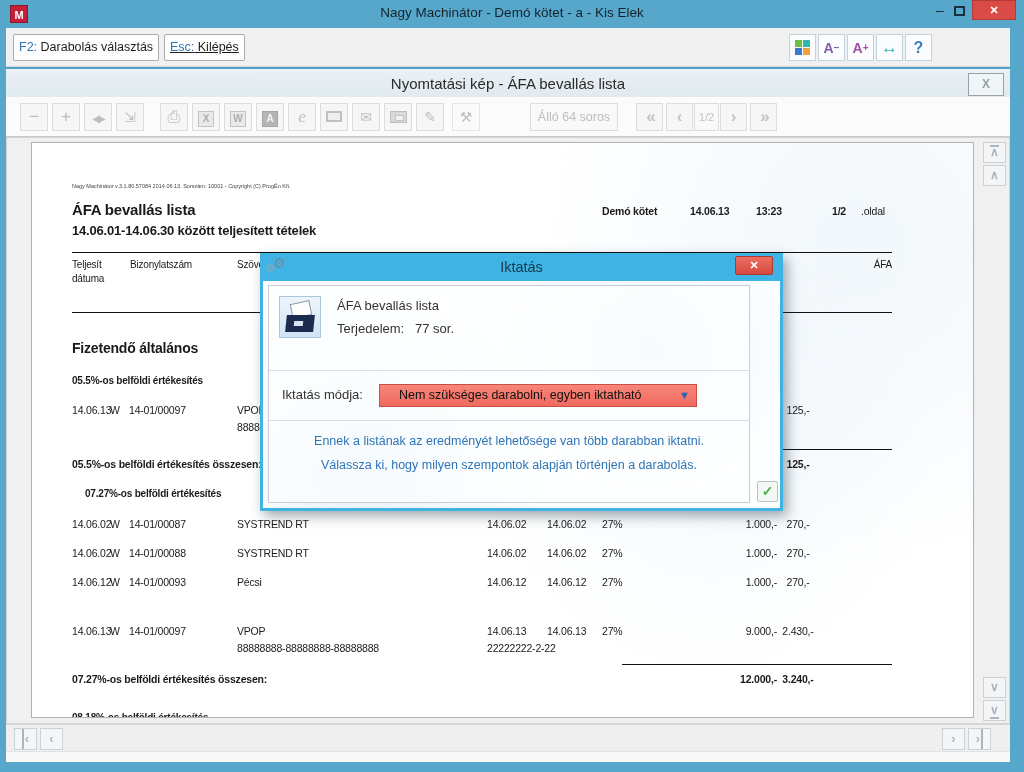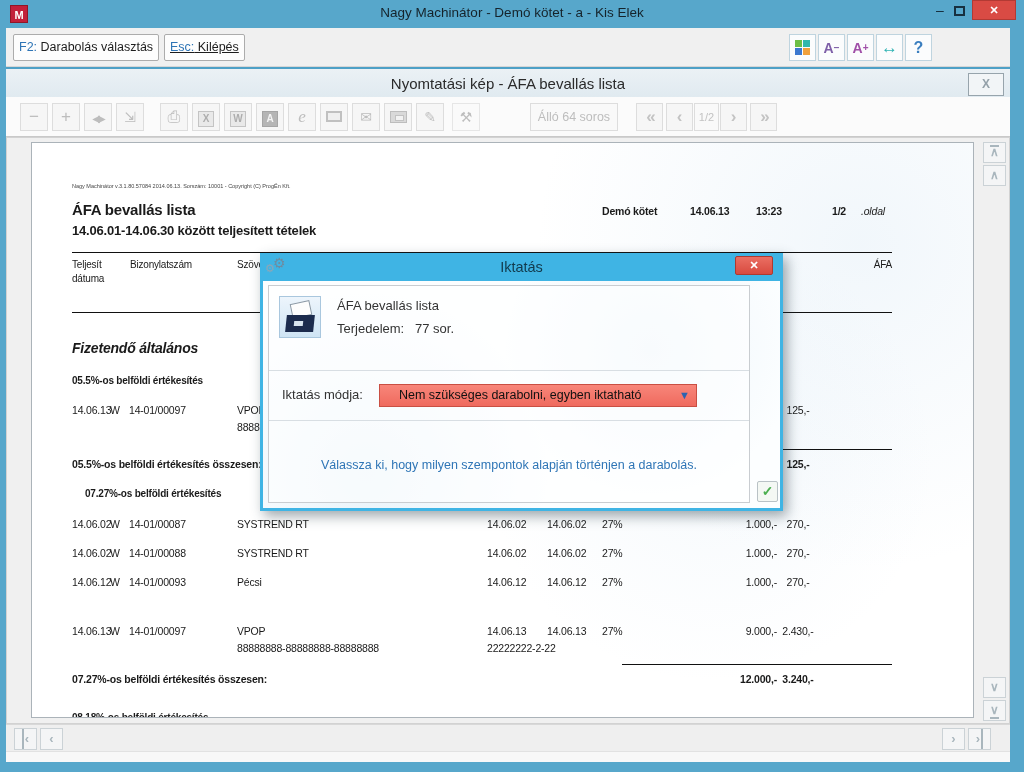--- a/index.html
+++ b/index.html
@@ -182,33 +182,33 @@
   <div id="main">
     <div id="page">
 
       <div class="pg" style="left:40px; top:40px; font-size:5.5px; color:#444; letter-spacing:0;">Nagy Machinátor v.3.1.80.57084 2014.06.13. Sorszám: 10001 - Copyright (C) ProgÉn Kft.</div>
 
       <div class="pg b" style="left:40px; top:58px; font-size:15px;">ÁFA bevallás lista</div>
       <div class="pg b" style="left:570px; top:62px;">Demó kötet</div>
       <div class="pg b" style="left:658px; top:62px;">14.06.13</div>
       <div class="pg b" style="left:724px; top:62px;">13:23</div>
       <div class="pg b" style="left:800px; top:62px;">1/2</div>
-      <div class="pg" style="left:829px; top:62px;font-style:italic;">.oldal</div>
+      <div class="pg" style="left:829px; top:62px;">.oldal</div>
 
       <div class="pg b" style="left:40px; top:80px; font-size:13px;">14.06.01-14.06.30 között teljesített tételek</div>
 
       <div class="hline" style="top:109px;"></div>
       <div class="pg" style="left:40px; top:116px; font-size:10px;">Teljesít</div>
       <div class="pg" style="left:40px; top:130px; font-size:10px;">dátuma</div>
       <div class="pg" style="left:98px; top:116px; font-size:10px;">Bizonylatszám</div>
       <div class="pg" style="left:205px; top:116px; font-size:10px;">Szöveg</div>
       <div class="pg" style="left:760px; top:116px; width:100px; text-align:right; font-size:10px;">ÁFA</div>
       <div class="hline" style="top:169px;"></div>
 
-      <div class="pg b" style="left:40px; top:197px; font-size:14px;font-style:italic;">Fizetendő általános</div>
+      <div class="pg b" style="left:40px; top:197px; font-size:14px;">Fizetendő általános</div>
 
       <div class="pg b" style="left:40px; top:232px; font-size:10px;">05.5%-os belföldi értékesítés</div>
       <div class="row" style="top:261px;">
         <span class="pg c-date">14.06.13</span>
         <span class="pg c-w">W</span>
         <span class="pg c-doc">14-01/00097</span>
         <span class="pg c-part">VPOP</span>
         <span class="pg c-afa">125,-</span>
       </div>
       <div class="row" style="top:278px;">
@@ -322,20 +322,21 @@
         <div class="dlg-div" style="top:84px;"></div>
 
         <div class="dlg-text" style="left:13px; top:101px;">Iktatás módja:</div>
         <div id="dlg-dropdown">
           <span>Nem szükséges darabolni, egyben iktatható</span>
           <span id="dd-arrow">▼</span>
         </div>
 
         <div class="dlg-div" style="top:134px;"></div>
 
+        <div class="dlg-info" style="top:148px;">Ennek a listának az eredményét lehetősége van több darabban iktatni.</div>
         <div class="dlg-info" style="top:172px;">Válassza ki, hogy milyen szempontok alapján történjen a darabolás.</div>
       </div>
 
       <div id="dlg-ok">✓</div>
     </div>
   </div>
 
 </div>
 
 </body></html>

